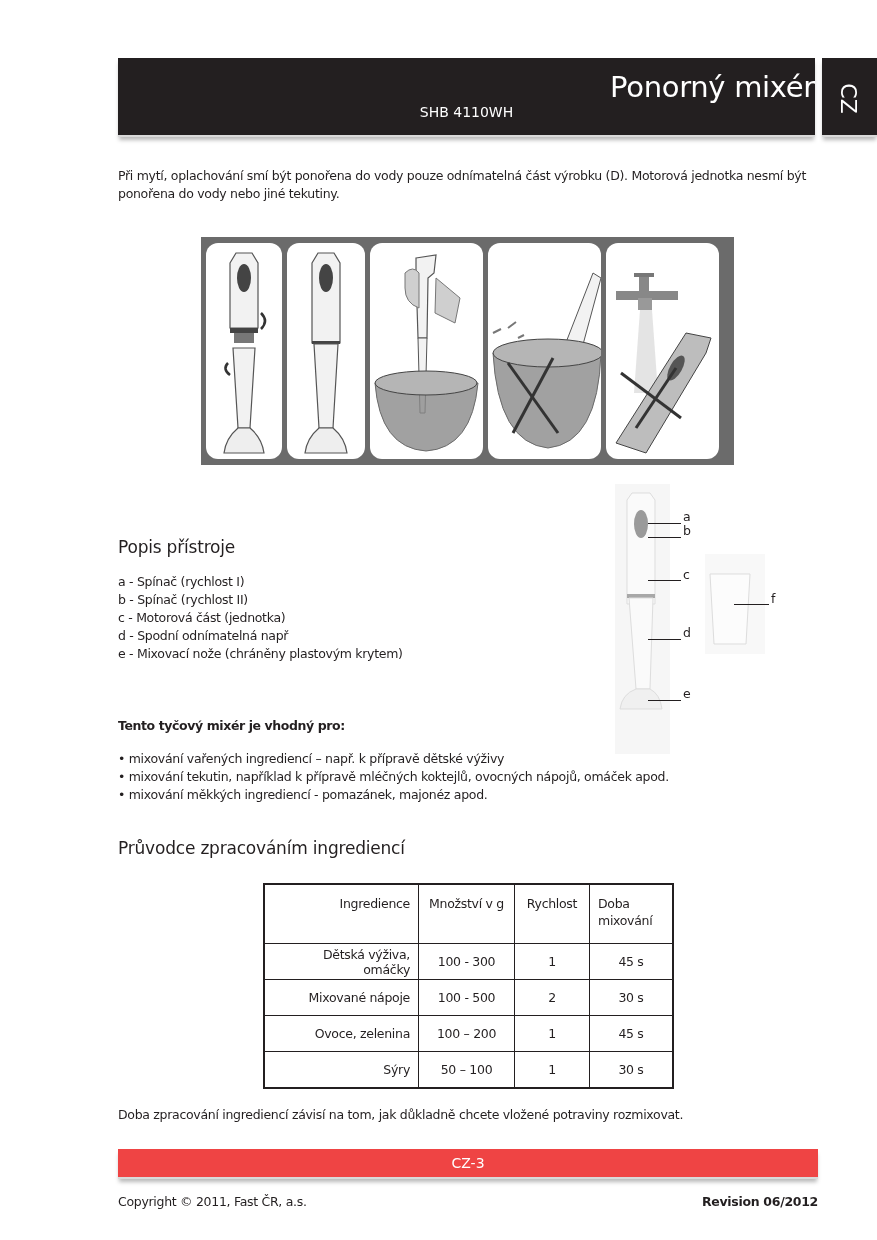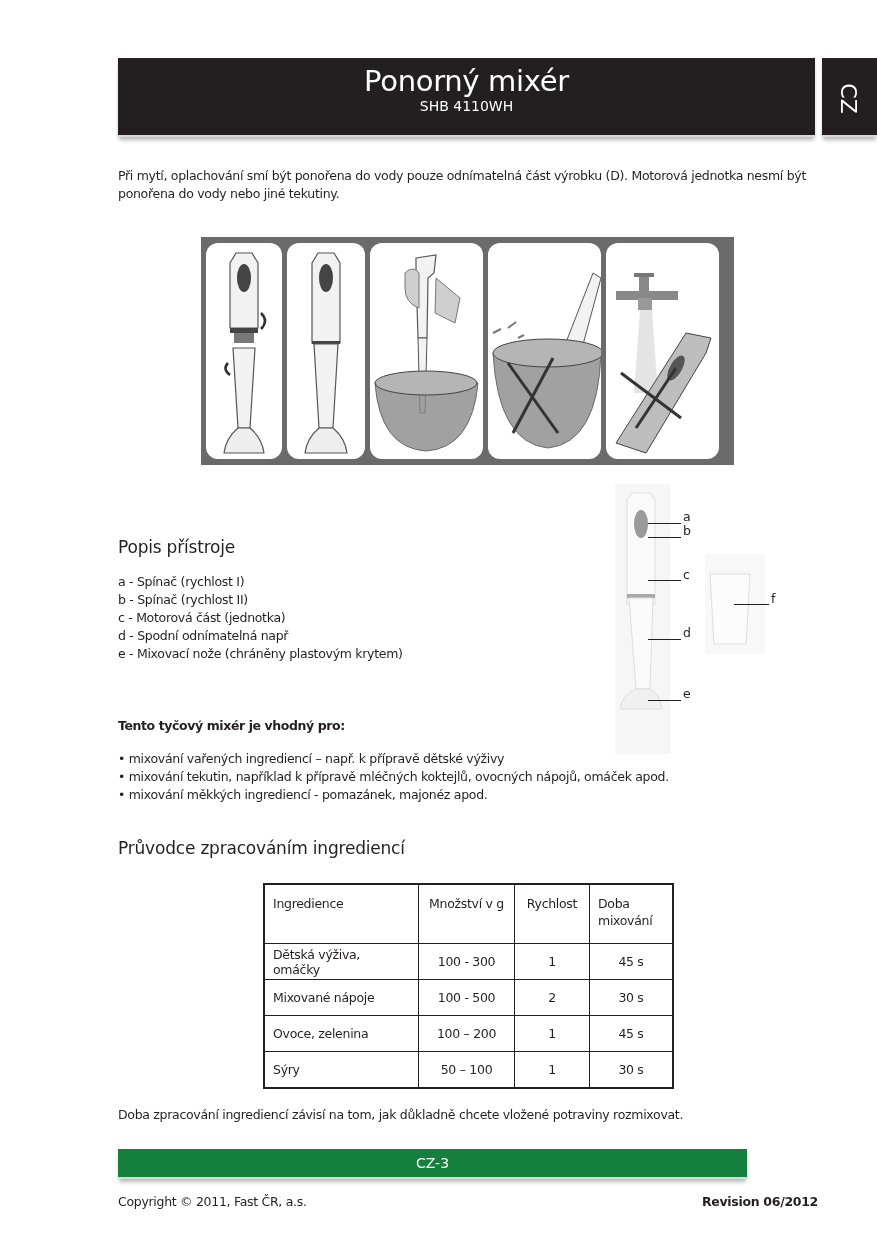--- a/index.html
+++ b/index.html
@@ -1,21 +1,21 @@
 <!DOCTYPE html>
 <html><head>
 <meta charset="utf-8">
 <style>
   html, body { margin:0; padding:0; background:#ffffff; }
   body { width:877px; height:1240px; position:relative; overflow:hidden;
          font-family:"DejaVu Sans", sans-serif; color:#231f20; }
   .header-bar { position:absolute; left:118px; top:58px; width:697px; height:77px;
          background:#231f20; color:#fff; text-align:center;
          box-shadow:0 4px 4px -1px #b9b9b9; border-bottom:2px solid #d9d9d9; }
-  .header-title { font-size:29px; line-height:32px; margin-top:7px; letter-spacing:-0.3px; }
+  .header-title { font-size:29px; line-height:32px; margin-top:13px; letter-spacing:-0.3px;text-align:right; }
   .header-sub { font-size:14px; line-height:16px; margin-top:1px; }
   .lang-tab { position:absolute; left:822px; top:58px; width:55px; height:77px; background:#231f20;
          box-shadow:0 4px 4px -1px #b9b9b9; border-bottom:2px solid #d9d9d9; }
   .lang-tab span { position:absolute; left:6px; top:28px; color:#fff; font-size:22px;
          transform:rotate(90deg); transform-origin:center; display:block; width:40px; text-align:center; }
   .text { font-size:12.5px; line-height:18px; letter-spacing:-0.3px; }
   .intro { position:absolute; left:118px; top:167px; width:705px; }
   .illus { position:absolute; left:201px; top:237px; width:533px; height:228px; background:#6b6b6b;
          box-sizing:border-box; padding:6px 5px; display:flex; gap:5px; }
   .panel { background:#fff; border-radius:12px; position:relative; overflow:hidden; }
@@ -24,27 +24,27 @@
   .parts div { font-size:12.5px; line-height:18px; letter-spacing:-0.3px; }
   .bold-h { position:absolute; left:118px; top:718px; font-size:12.5px; font-weight:bold; letter-spacing:-0.4px; }
   .uses { position:absolute; left:118px; top:750px; }
   .uses div { font-size:12.5px; line-height:18px; letter-spacing:-0.3px; }
   .figure { position:absolute; left:610px; top:484px; width:180px; height:270px; }
   .callout { position:absolute; font-size:12.5px; }
   .leader { position:absolute; height:1px; background:#231f20; }
   table.guide { position:absolute; left:263px; top:883px; border-collapse:collapse; border:2px solid #231f20; }
   table.guide td { border:1.5px solid #231f20; font-size:12.5px; letter-spacing:-0.3px; padding:0 8px; height:35px; }
   table.guide tr.hdr td { height:48px; vertical-align:top; padding-top:10px; line-height:17px; }
-  .c1 { width:137px; text-align:left; }
+  .c1 { width:137px; text-align:right; }
   .c2 { width:79px; text-align:center; }
   .c3 { width:58px; text-align:center; }
   .c4 { width:66px; text-align:center; }
   .hdr .c4 { text-align:left; }
   .note { position:absolute; left:118px; top:1106px; }
-  .footer-bar { position:absolute; left:118px; top:1149px; width:629px; height:28px; background:#15803d; color:#fff;
+  .footer-bar { position:absolute; left:118px; top:1149px; width:700px; height:28px; background:#ef4444; color:#fff;
          text-align:center; font-size:14px; line-height:28px; box-shadow:0 4px 4px -1px #b9b9b9; border-bottom:2px solid #d9d9d9; }
   .copy { position:absolute; left:118px; top:1194px; font-size:12.5px; font-weight:normal; letter-spacing:-0.3px; }
   .rev { position:absolute; right:59px; top:1194px; font-size:12.5px; font-weight:bold; letter-spacing:-0.3px; }
 </style>
 </head>
 <body>
 
 <div class="header-bar">
   <div class="header-title">Ponorný mixér</div>
   <div class="header-sub">SHB 4110WH</div>

